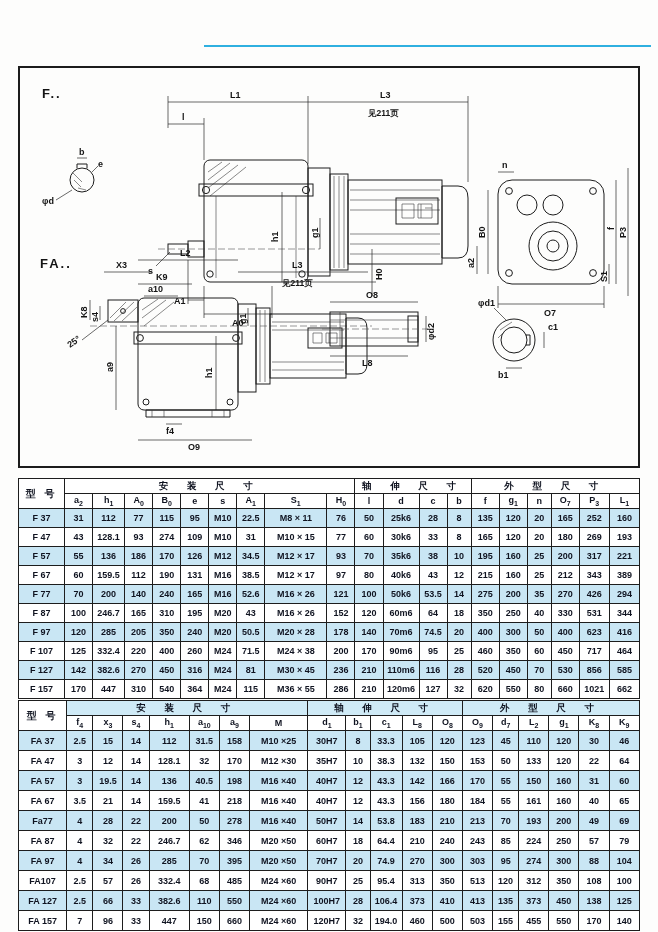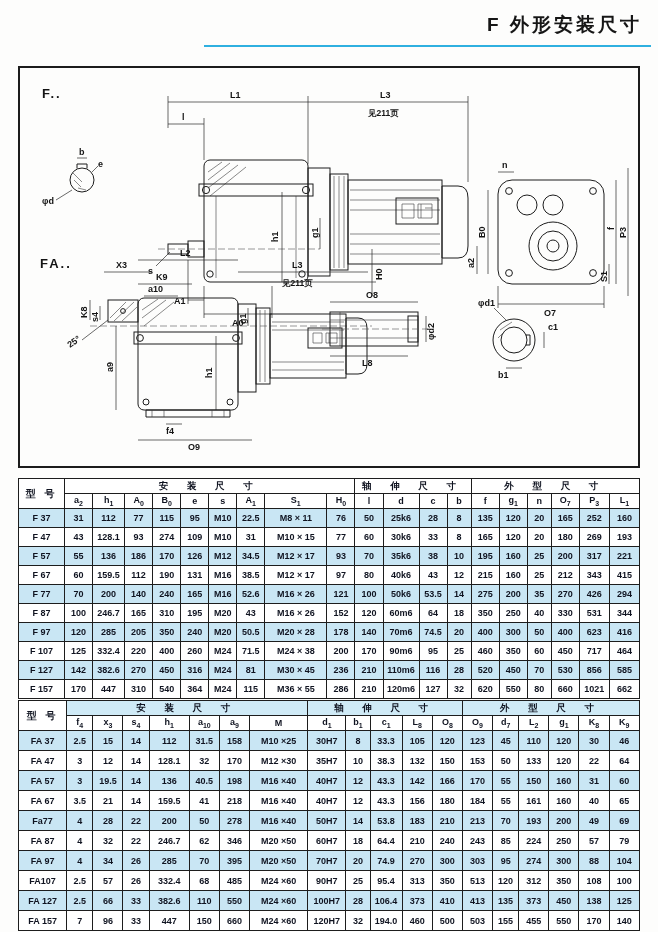--- a/index.html
+++ b/index.html
@@ -50,21 +50,20 @@
   #table2 td{height:19px;}
   .tbl sub{font-size:7px;}
   .tbl tbody tr:nth-child(odd){background:#c9e6f4;}
   #table2 thead tr:first-child th.group-h{background:#cfeaf6;}
 </style>
 </head>
 <body>
 
 <div class="page">
 
-  <div class="page-title">F 外形安装尺寸</div>
   <div class="title-rule"></div>
 
   <div class="draw-box">
     <svg width="614" height="394" viewBox="0 0 614 394">
 
       <text class="variant" x="22" y="30">F..</text>
 
       <g>
         <circle class="dwg" cx="62" cy="112" r="12"></circle>
         <path class="dwg" d="M57 100.5 L57 96 L67 96 L67 100.5"></path>
@@ -416,21 +415,21 @@
           <td>97</td>
           <td>80</td>
           <td>40k6</td>
           <td>43</td>
           <td>12</td>
           <td>215</td>
           <td>160</td>
           <td>25</td>
           <td>212</td>
           <td>343</td>
-          <td>415</td>
+          <td>389</td>
         </tr>
         <tr>
           <td class="model-c">F 77</td>
           <td>70</td>
           <td>200</td>
           <td>140</td>
           <td>240</td>
           <td>165</td>
           <td>M16</td>
           <td>52.6</td>

